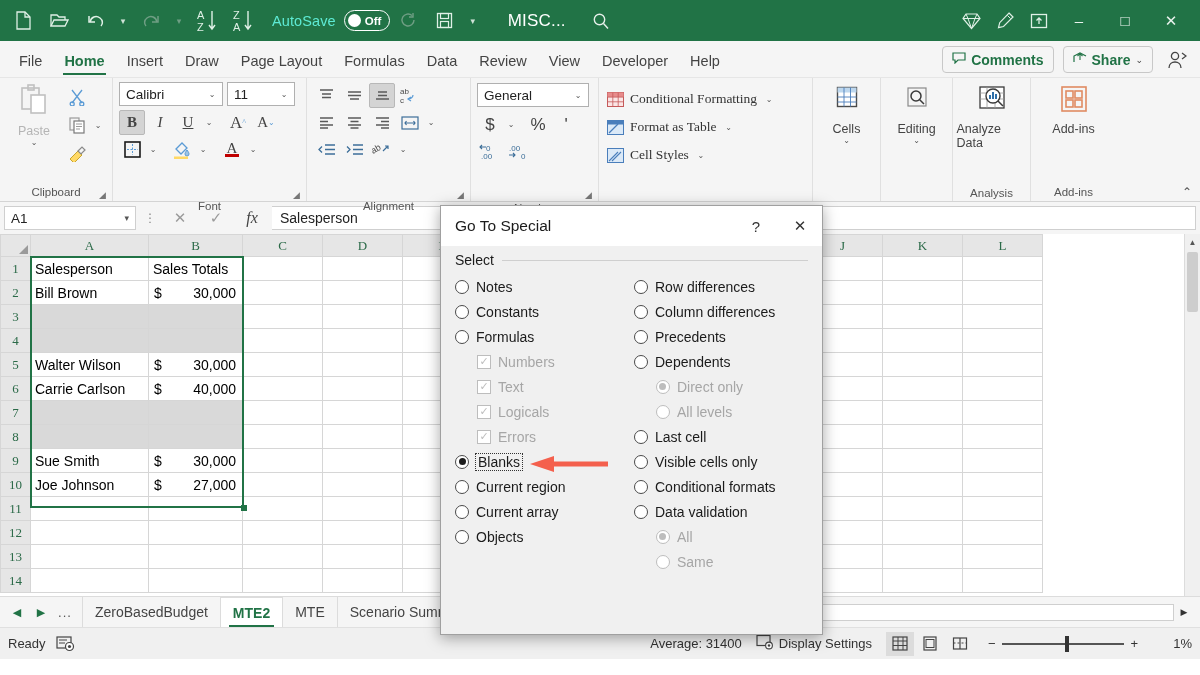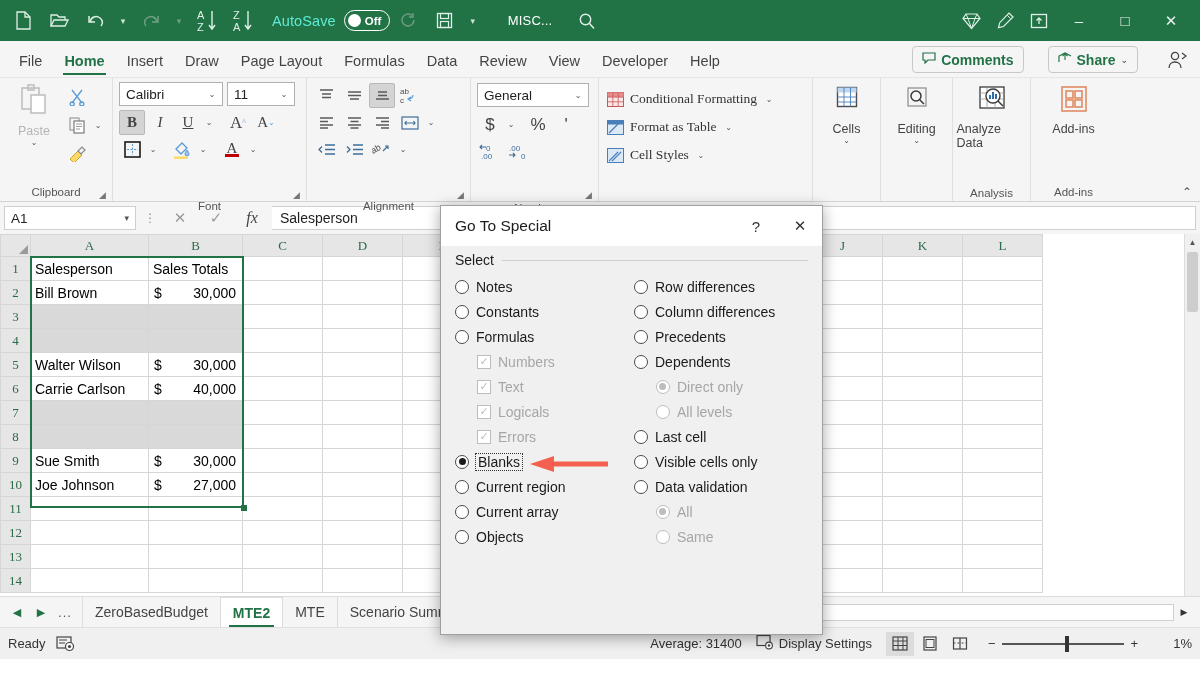--- a/index.html
+++ b/index.html
@@ -24,42 +24,42 @@
   }
   .tb-btn.small { width: 18px; font-size: 9px; color: #cfe2d7; }
   .tb-btn.dim { color: #6f9e84; }
   .autosave-label { font-size: 14.5px; color: #5eead4; margin: 0 6px 0 10px; letter-spacing: .1px;}
   .toggle {
     width: 46px; height: 21px; border-radius: 11px; border: 1.5px solid #ffffff;
     display: flex; align-items: center; padding: 0 3px; gap: 4px; background: transparent;
   }
   .toggle .knob { width: 13px; height: 13px; border-radius: 50%; background: #ffffff; }
   .toggle .lbl { font-size: 11.5px; font-weight: bold; color: #ffffff; }
-  .doc-title { font-size: 13px; color: #ffffff; margin-left: 24px; letter-spacing: .2px;}
+  .doc-title { font-size: 17px; color: #ffffff; margin-left: 24px; letter-spacing: .2px;}
   .tb-spacer { flex: 1; }
   .win-btn {
     width: 46px; height: 41px; display: flex; align-items: center; justify-content: center;
     color: #eaf3ee; font-size: 15px;
   }
 
   
   .ribbon-tabs {
     height: 37px; background: #f5f5f5; display: flex; align-items: flex-end; padding-left: 8px;
     border-bottom: 1px solid #e6e6e6;
   }
   .rtab {
     font-size: 14.5px; color: #444444; padding: 6px 11px 8px 11px; position: relative;
     white-space: nowrap;
   }
   .rtab.active { color: #217346; font-weight: bold; }
   .rtab.active::after {
     content: ""; position: absolute; left: 10px; right: 10px; bottom: 2px;
     height: 2.5px; background: #217346;
   }
-  .ribbon-right { margin-left: auto; display: flex; align-items: center; gap: 24px; padding: 0 8px 4px 0; }
+  .ribbon-right { margin-left: auto; display: flex; align-items: center; gap: 9px; padding: 0 8px 4px 0; }
   .pill {
     border: 1px solid #c8c8c8; border-radius: 4px; height: 27px; display: flex; align-items: center;
     gap: 5px; padding: 0 9px; font-size: 14px; color: #217346; font-weight: bold; background: #f5f5f5;
   }
   .pill .gl { font-weight: normal; font-size: 13px; }
   .share-caret { font-size: 9px; color: #444; font-weight: normal; }
 
   
   .ribbon {
     height: 124px; background: #f5f5f5; display: flex; align-items: stretch;
@@ -1117,20 +1117,24 @@
           <div class="opt">
               <span class="radio"></span>
               <span class="txt">Last cell</span>
             </div>
           <div class="opt">
               <span class="radio"></span>
               <span class="txt">Visible cells only</span>
             </div>
           <div class="opt">
               <span class="radio"></span>
+              <span class="txt">Conditional formats</span>
+            </div>
+          <div class="opt">
+              <span class="radio"></span>
               <span class="txt">Data validation</span>
             </div>
           <div class="opt indent disabled">
               <span class="radio disabled">
                 <span class="dot"></span>
               </span>
               <span class="txt">All</span>
             </div>
           <div class="opt indent disabled">
               <span class="radio disabled"></span>

